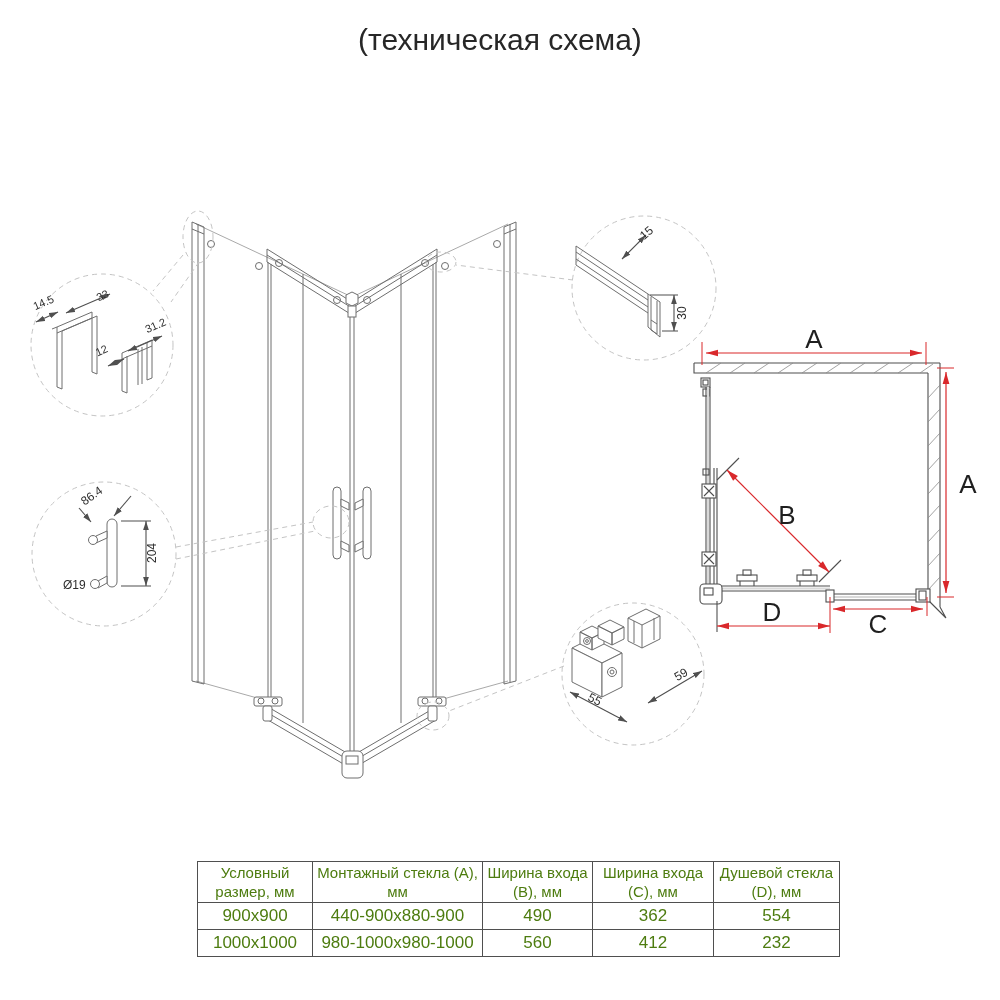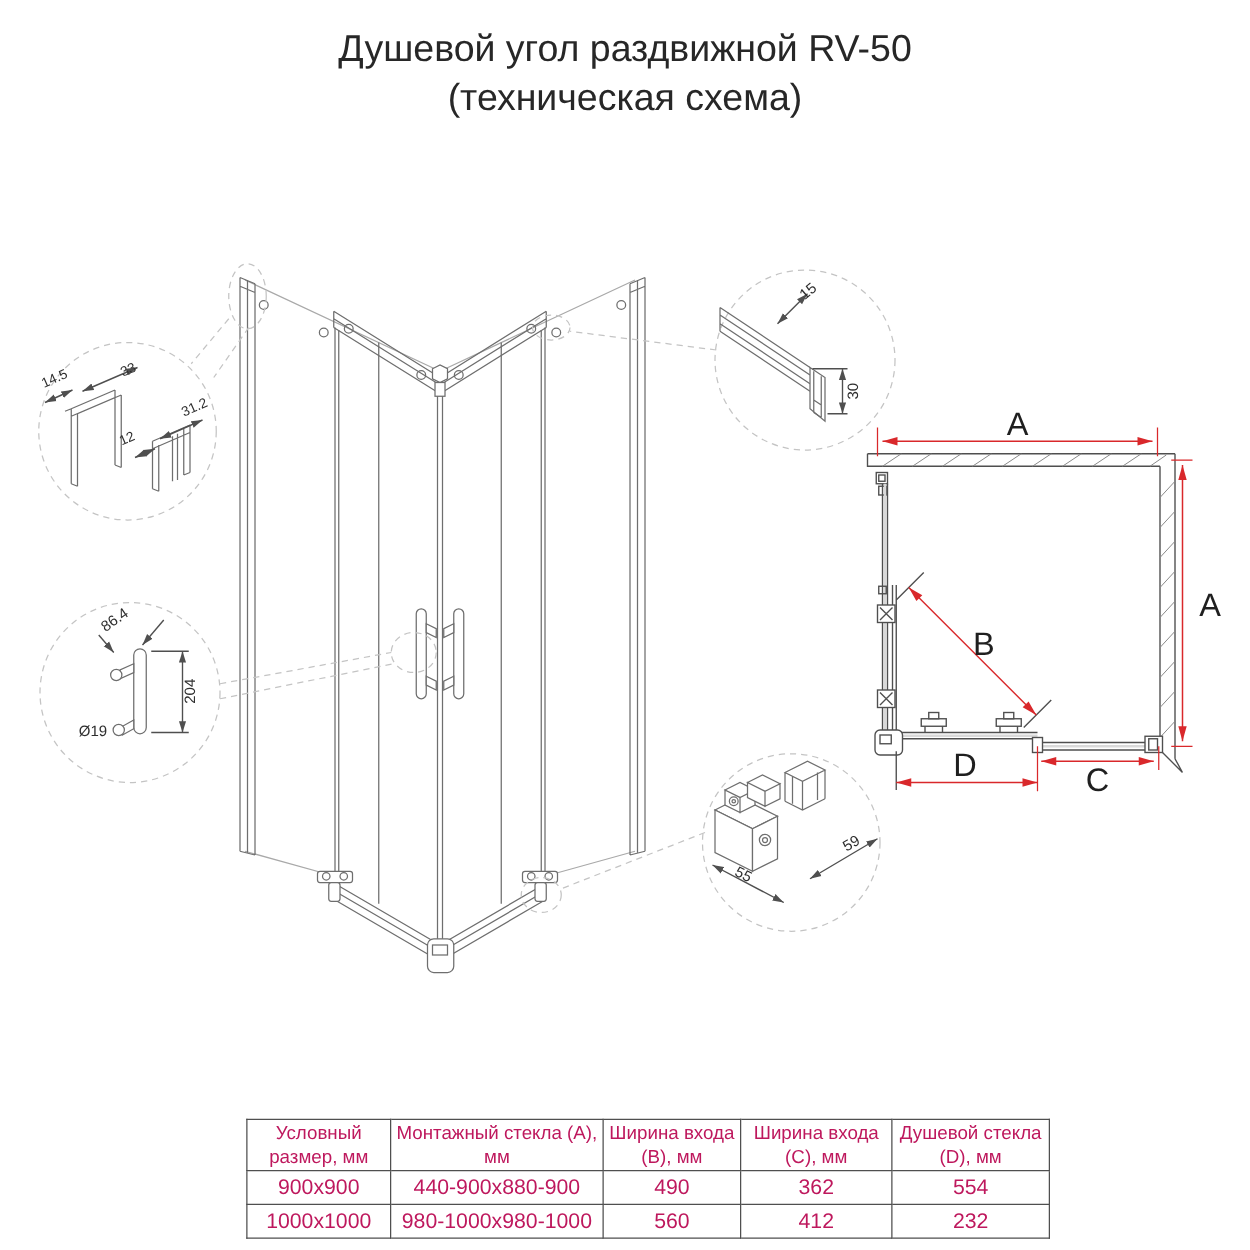--- a/index.html
+++ b/index.html
@@ -16,32 +16,31 @@
   .dash {stroke:#c4c4c4;stroke-width:1;fill:none;stroke-dasharray:5 4;}
   .hatch{stroke:#8a8a8a;stroke-width:0.8;fill:none;}
   .red  {stroke:#d9282b;stroke-width:1.2;fill:none;}
   .rede {stroke:#d9282b;stroke-width:1;fill:none;}
   .dim-t{font-size:11px;fill:#2e2e2e;}
   .dim-m{font-size:12px;fill:#2e2e2e;}
   .plan-t{font-size:26px;fill:#1f1f1f;}
   .wh{fill:#ffffff;}
   
   .spec{position:absolute;left:197px;top:861px;width:642px;border-collapse:collapse;
-        table-layout:fixed;color:#be185d;text-align:center;margin-top:34px;}
+        table-layout:fixed;color:#4d7c0f;text-align:center;}
   .spec th,.spec td{border:1px solid #4f4f4f;}
   .spec th{font-size:15px;font-weight:400;line-height:19px;height:40px;padding:0 3px;}
   .spec td{font-size:17px;height:26px;padding:0;}
 </style>
 </head>
 <body>
 
 <div class="page">
 
   <div class="title">
-    <div>Душевой угол раздвижной RV-50</div>
     <div>(техническая схема)</div>
   </div>
 
   <svg class="drawing" width="1000" height="1000" viewBox="0 0 1000 1000" xmlns="http://www.w3.org/2000/svg">
     <defs>
       <marker id="ra" markerWidth="12" markerHeight="8" refX="10.5" refY="3" orient="auto">
         <path d="M0.5,0.2 L10.5,3 L0.5,5.8 Z" fill="#d9282b"></path>
       </marker>
       <marker id="ras" markerWidth="12" markerHeight="8" refX="10.5" refY="3" orient="auto-start-reverse">
         <path d="M0.5,0.2 L10.5,3 L0.5,5.8 Z" fill="#d9282b"></path>

